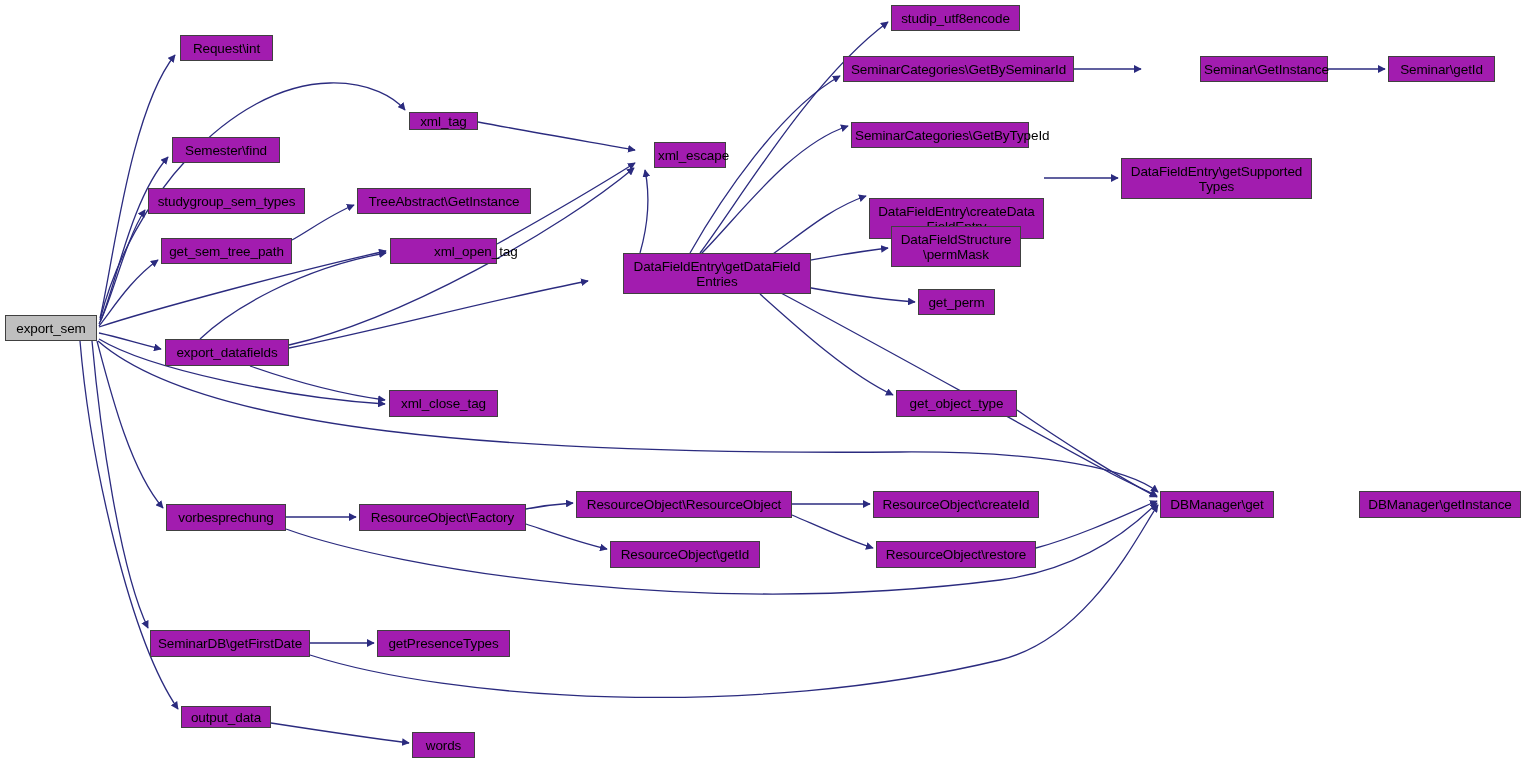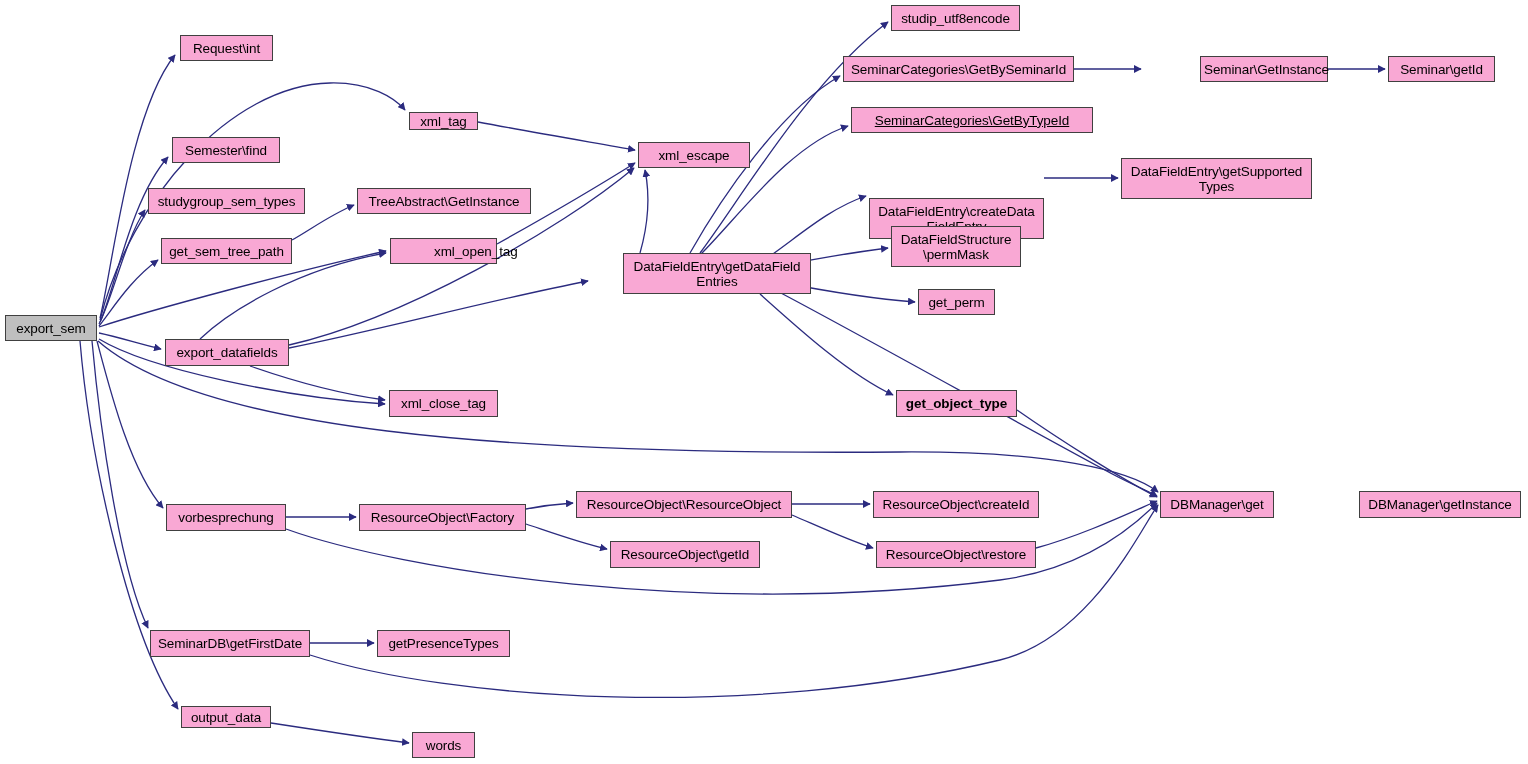--- a/index.html
+++ b/index.html
@@ -19,21 +19,21 @@
     position: absolute;
     left: 0; top: 0;
     width: 1528px;
     height: 764px;
     pointer-events: none;
   }
   .node {
     position: absolute;
     box-sizing: border-box;
     border: 1px solid #404040;
-    background: #f9a8d4;
+    background: #a21caf;
     color: #000000;
     display: flex;
     align-items: center;
     justify-content: center;
     text-align: center;
     font-size: 13.5px;
     line-height: 15px;
     white-space: pre-line;
     letter-spacing: -0.1px;
   }
@@ -113,34 +113,34 @@
       <div class="node" style="left: 166px; top: 504px; width: 120px; height: 27px;"><span class="node-label">vorbesprechung</span></div>
       <div class="node" style="left: 150px; top: 630px; width: 160px; height: 27px;"><span class="node-label">SeminarDB\getFirstDate</span></div>
       <div class="node" style="left: 181px; top: 706px; width: 90px; height: 22px; justify-content: flex-end;"><span class="node-label">output_data</span></div>
       <div class="node" style="left: 409px; top: 112px; width: 69px; height: 18px;"><span class="node-label">xml_tag</span></div>
       <div class="node" style="left: 357px; top: 188px; width: 174px; height: 26px;"><span class="node-label">TreeAbstract\GetInstance</span></div>
       <div class="node" style="left: 390px; top: 238px; width: 107px; height: 26px; padding-left: 40px;"><span class="node-label">xml_open_tag</span></div>
       <div class="node" style="left: 389px; top: 390px; width: 109px; height: 27px;"><span class="node-label">xml_close_tag</span></div>
       <div class="node" style="left: 359px; top: 504px; width: 167px; height: 27px;"><span class="node-label">ResourceObject\Factory</span></div>
       <div class="node" style="left: 377px; top: 630px; width: 133px; height: 27px;"><span class="node-label">getPresenceTypes</span></div>
       <div class="node" style="left: 412px; top: 732px; width: 63px; height: 26px;"><span class="node-label">words</span></div>
-      <div class="node" style="left: 638px; top: 142px; width: 112px; height: 26px;"><span class="node-label">xml_escape</span></div>
+      <div class="node" style="left: 654px; top: 142px; width: 72px; height: 26px;"><span class="node-label">xml_escape</span></div>
       <div class="node" style="left: 623px; top: 253px; width: 188px; height: 41px;"><span class="node-label">DataFieldEntry\getDataField
 Entries</span></div>
       <div class="node" style="left: 576px; top: 491px; width: 216px; height: 27px;"><span class="node-label">ResourceObject\ResourceObject</span></div>
       <div class="node" style="left: 610px; top: 541px; width: 150px; height: 27px;"><span class="node-label">ResourceObject\getId</span></div>
       <div class="node" style="left: 891px; top: 5px; width: 129px; height: 26px;"><span class="node-label">studip_utf8encode</span></div>
       <div class="node" style="left: 843px; top: 56px; width: 231px; height: 26px;"><span class="node-label">SeminarCategories\GetBySeminarId</span></div>
-      <div class="node" style="left: 851px; top: 107px; width: 242px; height: 26px; text-decoration: underline;"><span class="node-label">SeminarCategories\GetByTypeId</span></div>
+      <div class="node" style="left: 851px; top: 122px; width: 178px; height: 26px;"><span class="node-label">SeminarCategories\GetByTypeId</span></div>
       <div class="node" style="left: 869px; top: 158px; width: 175px; height: 41px; margin-top: 40px;"><span class="node-label">DataFieldEntry\createData
 FieldEntry</span></div>
       <div class="node" style="left: 891px; top: 226px; width: 130px; height: 41px;"><span class="node-label">DataFieldStructure
 \permMask</span></div>
       <div class="node" style="left: 918px; top: 289px; width: 77px; height: 26px;"><span class="node-label">get_perm</span></div>
-      <div class="node" style="left: 896px; top: 390px; width: 121px; height: 27px; font-weight: bold;"><span class="node-label">get_object_type</span></div>
+      <div class="node" style="left: 896px; top: 390px; width: 121px; height: 27px;"><span class="node-label">get_object_type</span></div>
       <div class="node" style="left: 873px; top: 491px; width: 166px; height: 27px;"><span class="node-label">ResourceObject\createId</span></div>
       <div class="node" style="left: 876px; top: 541px; width: 160px; height: 27px;"><span class="node-label">ResourceObject\restore</span></div>
       <div class="node" style="left: 1200px; top: 56px; width: 128px; height: 26px;"><span class="node-label">Seminar\GetInstance</span></div>
       <div class="node" style="left: 1121px; top: 158px; width: 191px; height: 41px;"><span class="node-label">DataFieldEntry\getSupported
 Types</span></div>
       <div class="node" style="left: 1160px; top: 491px; width: 114px; height: 27px;"><span class="node-label">DBManager\get</span></div>
       <div class="node" style="left: 1388px; top: 56px; width: 107px; height: 26px;"><span class="node-label">Seminar\getId</span></div>
       <div class="node" style="left: 1359px; top: 491px; width: 162px; height: 27px; justify-content: flex-end;"><span class="node-label">DBManager\getInstance</span></div>
     </div>
 </div>

